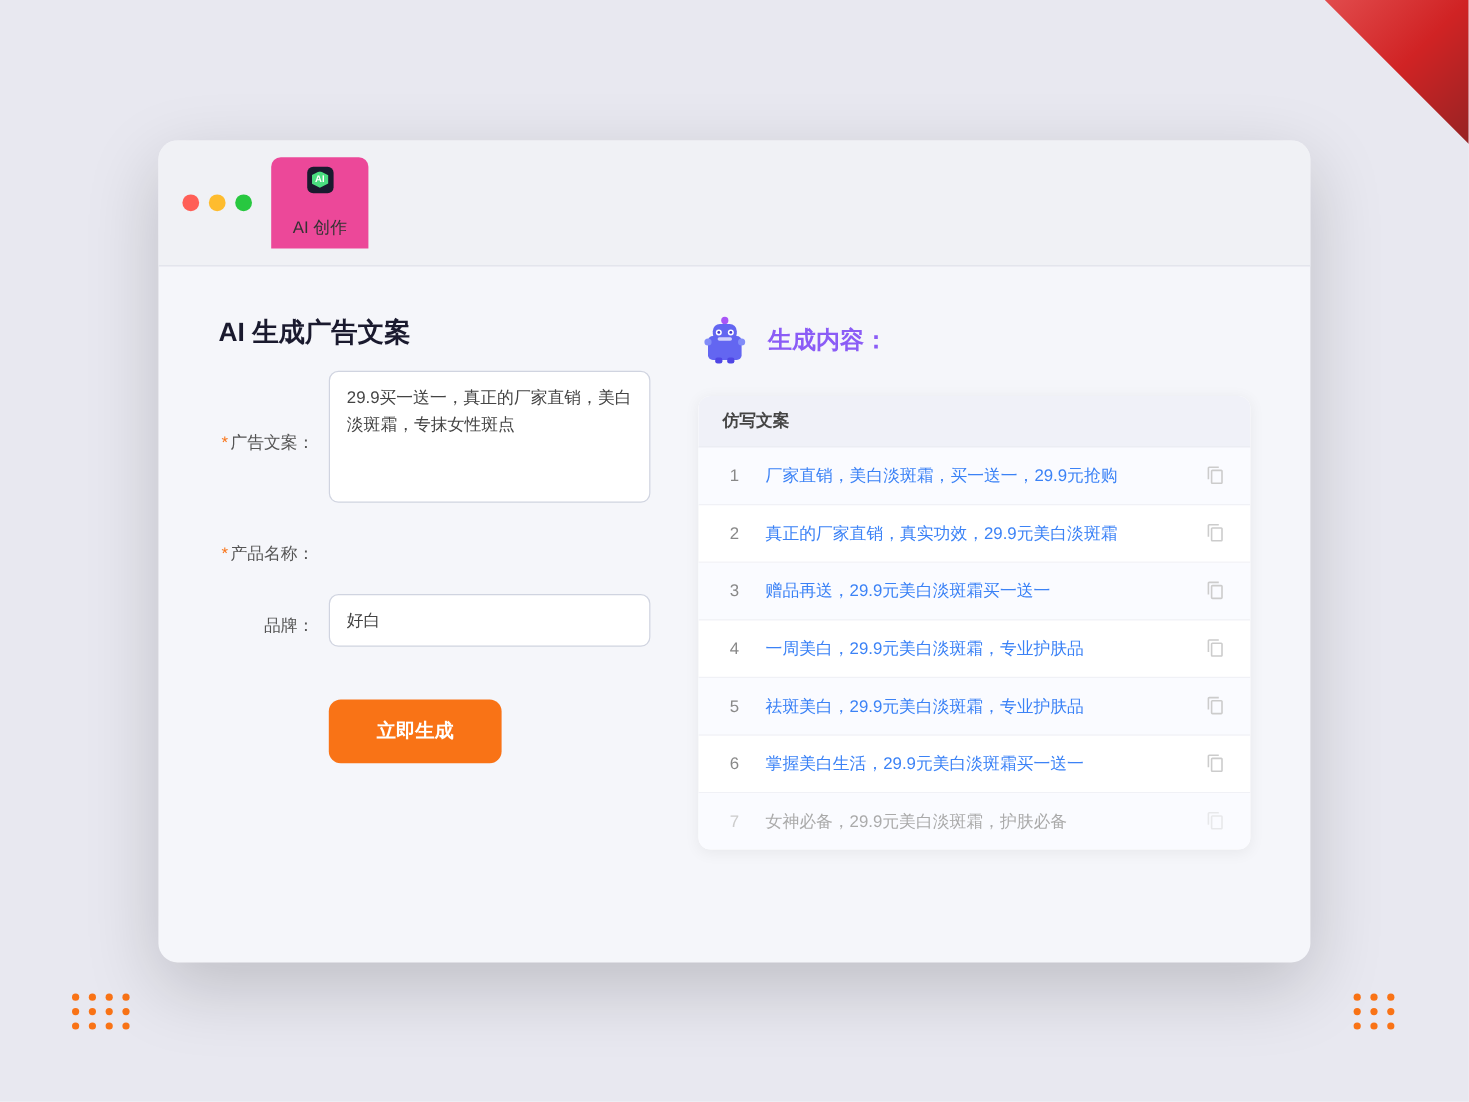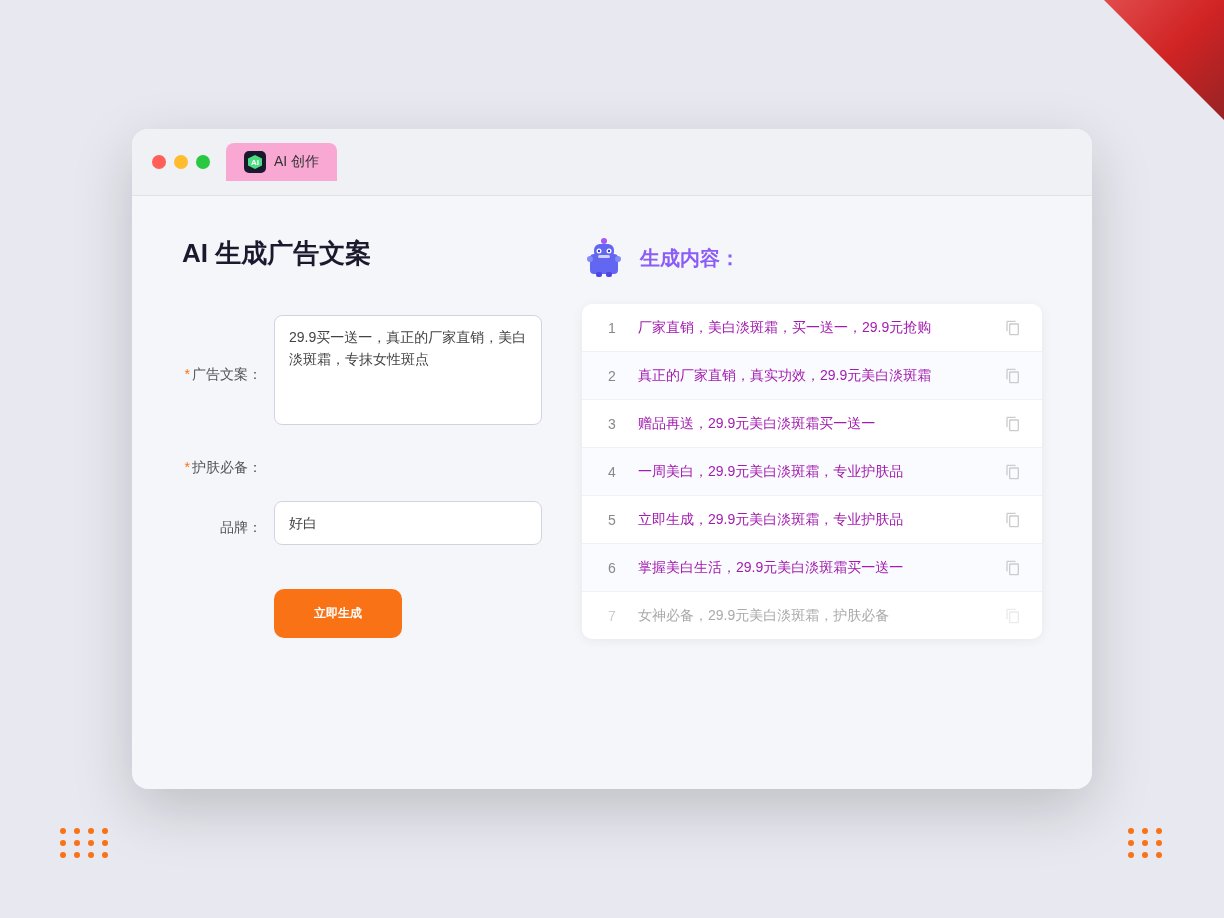--- a/index.html
+++ b/index.html
@@ -86,27 +86,28 @@
       gap: 8px;
       align-items: center;
     }
     .btn-close { width: 14px; height: 14px; border-radius: 50%; background: #ff5f57; border: none; cursor: pointer; }
     .btn-min { width: 14px; height: 14px; border-radius: 50%; background: #febc2e; border: none; cursor: pointer; }
     .btn-max { width: 14px; height: 14px; border-radius: 50%; background: #28c840; border: none; cursor: pointer; }
 
     .tab-item {
       display: flex;
       align-items: center;
-      gap: 8px;
-      background: #f9a8d4;
+      gap: 20px;
+      background: #ec4899;
       border-radius: 8px 8px 0 0;
       padding: 8px 18px;
       font-size: 14px;
       color: #333;
       font-weight: 500;
+      flex-direction: column;
     }
 
     .tab-icon {
       width: 22px;
       height: 22px;
       background: #1a1a2e;
       border-radius: 5px;
       display: flex;
       align-items: center;
       justify-content: center;
@@ -134,24 +135,24 @@
       gap: 40px;
       min-height: 580px;
     }
 
     
     .left-panel {
       flex: 0 0 360px;
     }
 
     .page-title {
-      font-size: 26px;
+      font-size: 22px;
       font-weight: 700;
       color: #1a1a2e;
-      margin-bottom: 44px;
+      margin-bottom: 17px;
     }
 
     .form-group {
       display: flex;
       align-items: center;
       margin-bottom: 24px;
     }
 
     .form-label {
       font-size: 14px;
@@ -185,21 +186,21 @@
     .textarea-input {
       height: 110px;
     }
 
     .generate-btn {
       background: #f97316;
       color: white;
       border: none;
       border-radius: 10px;
       padding: 16px 40px;
-      font-size: 12px;
+      font-size: 16px;
       font-weight: 600;
       cursor: pointer;
       margin-top: 20px;
       margin-left: 92px;
     }
 
     
     .right-panel {
       flex: 1;
     }
@@ -259,21 +260,21 @@
     .row-number {
       font-size: 14px;
       color: #888;
       min-width: 20px;
       text-align: center;
     }
 
     .row-text {
       flex: 1;
       font-size: 14px;
-      color: #a21caf;
+      color: #3b82f6;
       line-height: 1.5;
     }
 
     .row-text.faded {
       color: #aaa;
     }
 
     .copy-icon {
       width: 18px;
       height: 18px;
@@ -350,21 +351,21 @@
       <div class="form-group">
         <label class="form-label">
           <span class="required-star">*</span><span>广告文案：</span>
         </label>
         <textarea class="form-input textarea-input" value="29.9买一送一，真正的厂家直销，美白淡斑霜，专抹女性斑点" style="">29.9买一送一，真正的厂家直销，美白淡斑霜，专抹女性斑点</textarea>
       </div>
 
       
       <div class="form-group">
         <label class="form-label">
-          <span class="required-star">*</span><span>护肤必备：</span>
+          <span class="required-star">*</span><span>产品名称：</span>
         </label>
       </div>
 
       
       <div class="form-group">
         <label class="form-label">品牌：</label>
         <input type="text" class="form-input" value="好白" style="">
       </div>
 
       
@@ -396,20 +397,21 @@
             <rect x="24" y="36" width="6" height="5" rx="2" fill="#4f46e5"></rect>
 
             <circle cx="8" cy="23" r="3" fill="#818cf8"></circle>
             <circle cx="36" cy="23" r="3" fill="#818cf8"></circle>
           </svg>
         </div>
         <h2 class="result-title">生成内容：</h2>
       </div>
 
       <div class="result-table">
+        <div class="table-header">仿写文案</div>
 
         <div class="table-row">
           <span class="row-number">1</span>
           <span class="row-text">厂家直销，美白淡斑霜，买一送一，29.9元抢购</span>
           <div class="copy-icon">
               <svg viewBox="0 0 24 24" xmlns="http://www.w3.org/2000/svg">
                 <path d="M16 1H4c-1.1 0-2 .9-2 2v14h2V3h12V1zm3 4H8c-1.1 0-2 .9-2 2v14c0 1.1.9 2 2 2h11c1.1 0 2-.9 2-2V7c0-1.1-.9-2-2-2zm0 16H8V7h11v14z"></path>
               </svg>
             </div>
         </div>
@@ -435,21 +437,21 @@
           <span class="row-number">4</span>
           <span class="row-text">一周美白，29.9元美白淡斑霜，专业护肤品</span>
           <div class="copy-icon">
               <svg viewBox="0 0 24 24" xmlns="http://www.w3.org/2000/svg">
                 <path d="M16 1H4c-1.1 0-2 .9-2 2v14h2V3h12V1zm3 4H8c-1.1 0-2 .9-2 2v14c0 1.1.9 2 2 2h11c1.1 0 2-.9 2-2V7c0-1.1-.9-2-2-2zm0 16H8V7h11v14z"></path>
               </svg>
             </div>
         </div>
         <div class="table-row">
           <span class="row-number">5</span>
-          <span class="row-text">立即生成，29.9元美白淡斑霜，专业护肤品</span>
+          <span class="row-text">祛斑美白，29.9元美白淡斑霜，专业护肤品</span>
           <div class="copy-icon">
               <svg viewBox="0 0 24 24" xmlns="http://www.w3.org/2000/svg">
                 <path d="M16 1H4c-1.1 0-2 .9-2 2v14h2V3h12V1zm3 4H8c-1.1 0-2 .9-2 2v14c0 1.1.9 2 2 2h11c1.1 0 2-.9 2-2V7c0-1.1-.9-2-2-2zm0 16H8V7h11v14z"></path>
               </svg>
             </div>
         </div>
         <div class="table-row">
           <span class="row-number">6</span>
           <span class="row-text">掌握美白生活，29.9元美白淡斑霜买一送一</span>
           <div class="copy-icon">

